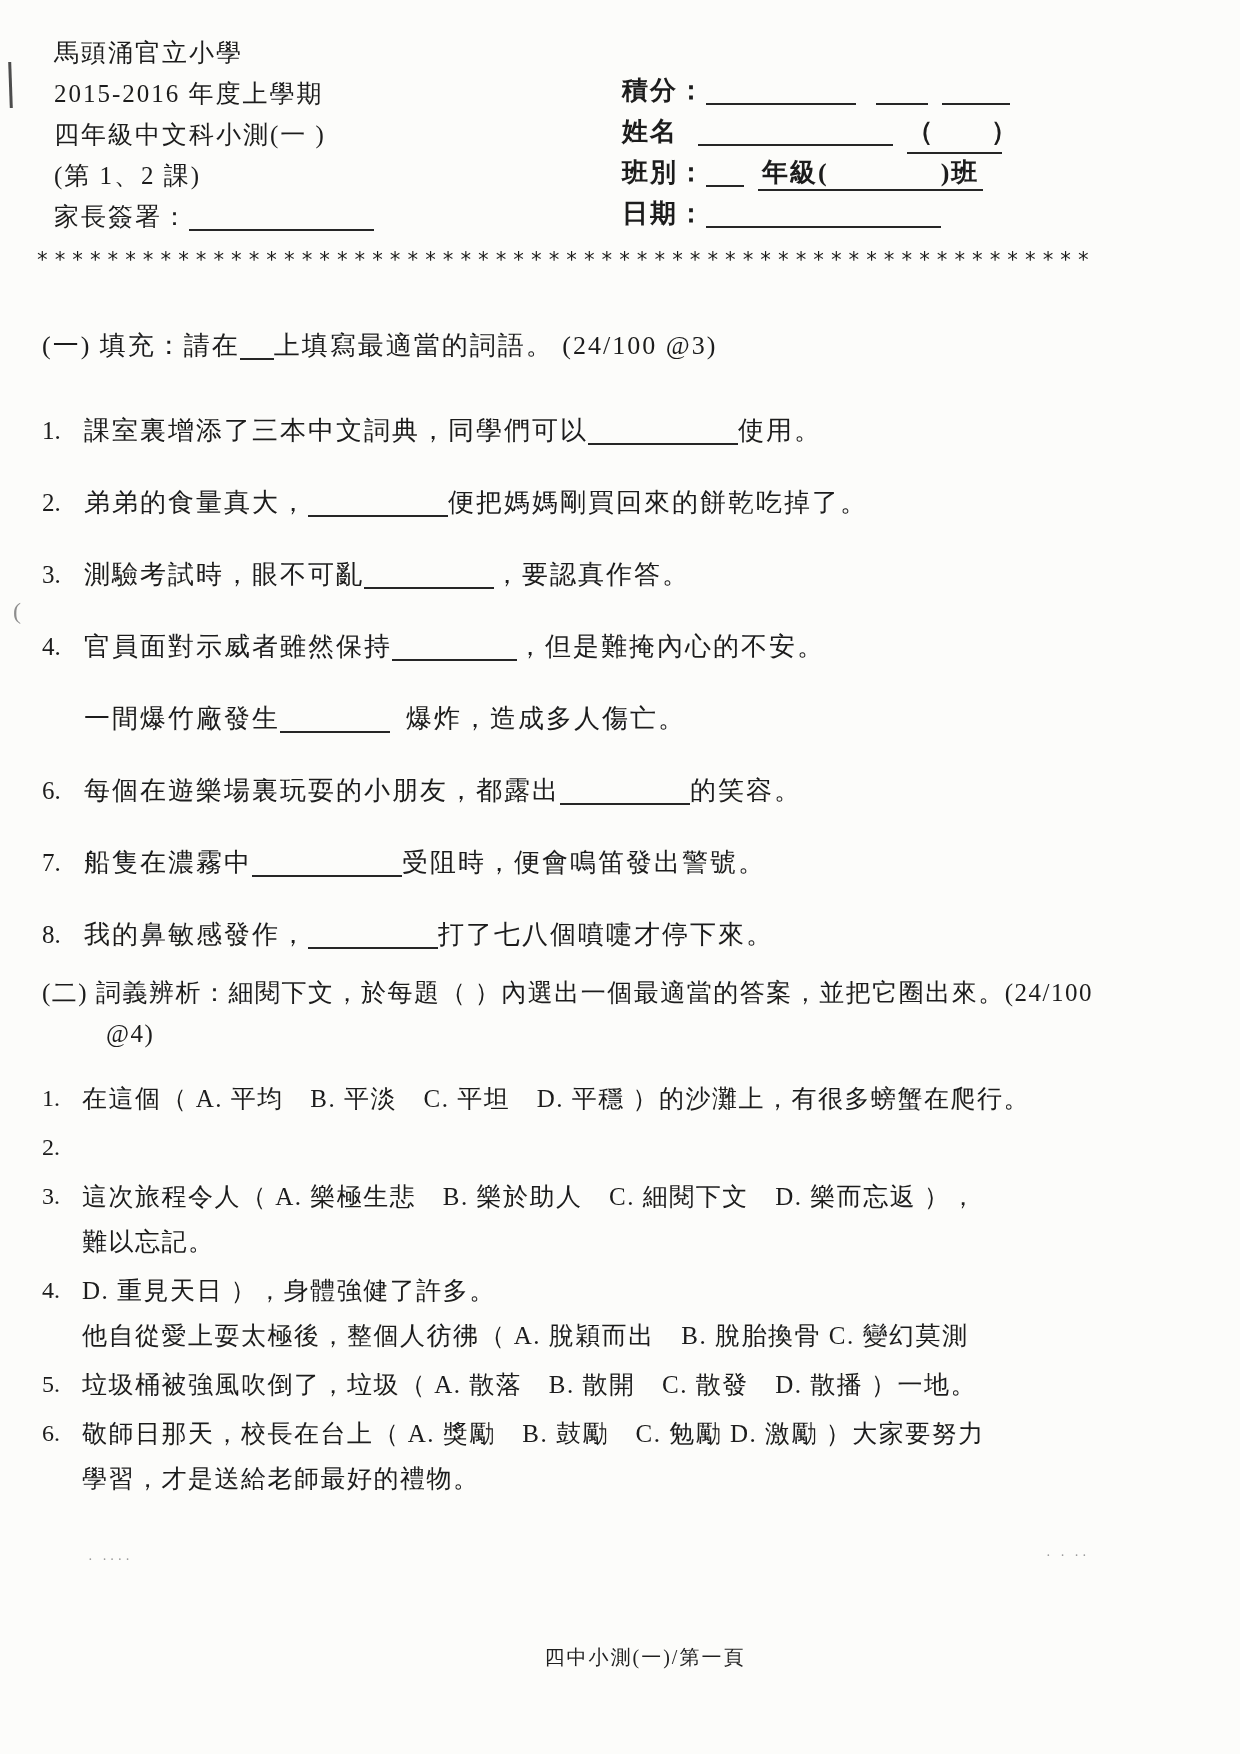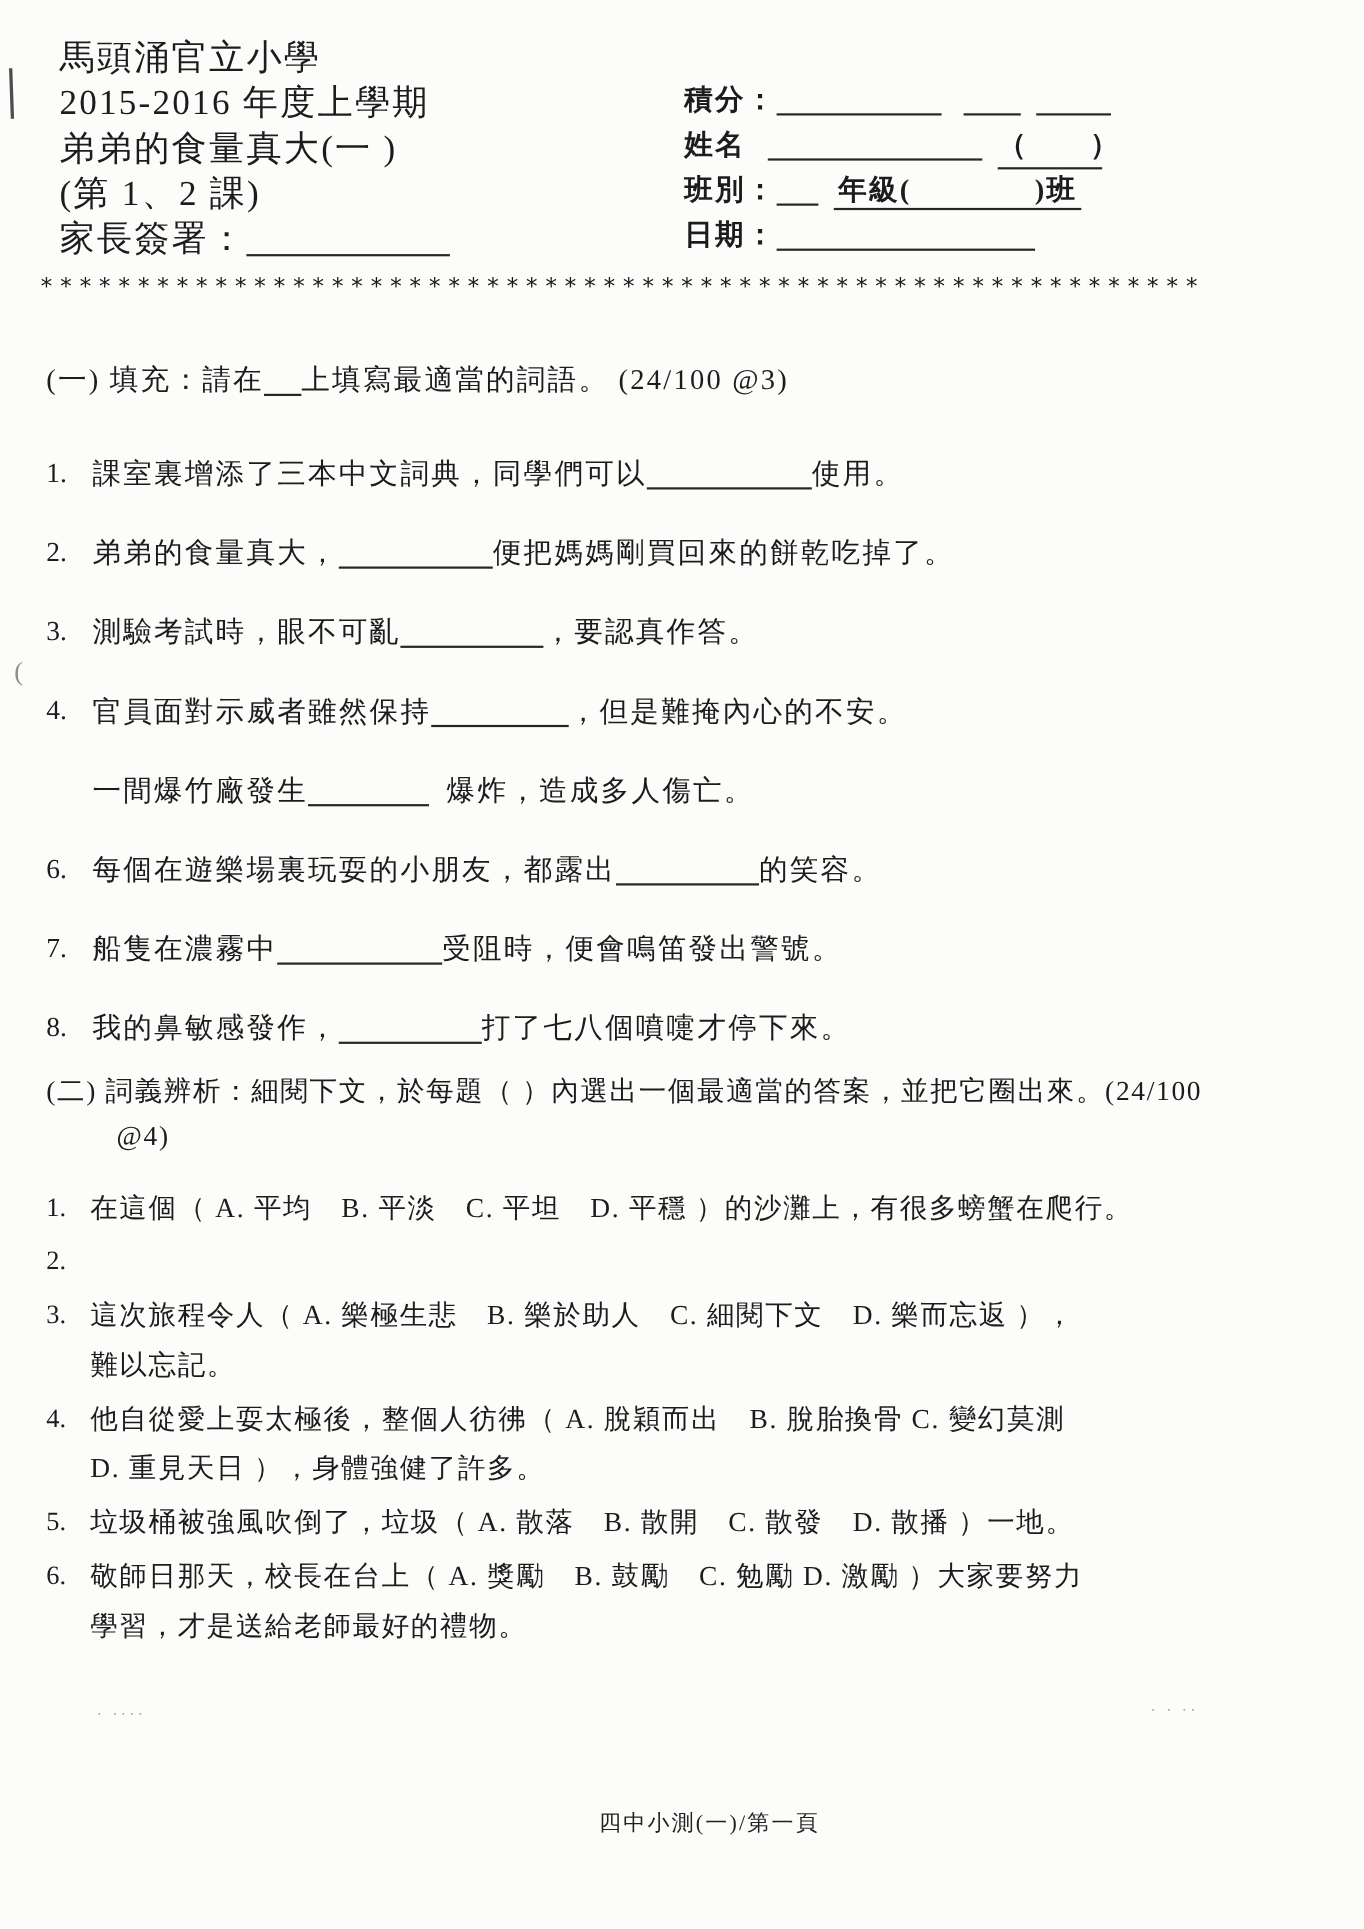--- a/index.html
+++ b/index.html
@@ -2,21 +2,21 @@
 <html><head>
 <meta charset="utf-8">
 <style>
   html,body{margin:0;padding:0;background:#fcfcfa;}
   .page{
     position:relative;width:1240px;height:1754px;background:#fcfcfa;
     font-family:"Liberation Serif","DejaVu Serif",serif;color:#1c1c1c;
     overflow:hidden;
   }
   
-  .header-left{position:absolute;left:54px;top:32px;font-size:32px;letter-spacing:2px;}
+  .header-left{position:absolute;left:54px;top:32px;font-size:25px;letter-spacing:2px;}
   .header-left .line{line-height:41px;height:41px;white-space:nowrap;}
   .header-right{position:absolute;left:622px;top:70px;font-size:26px;letter-spacing:2px;font-weight:bold;}
   .header-right .line{line-height:41px;height:41px;white-space:nowrap;}
   
   .blank{display:inline-block;border-bottom:2.5px solid #262626;height:0.9em;vertical-align:-6px;}
   .blank.filledtext{height:auto;text-align:center;vertical-align:baseline;}
   .w34{width:34px;} .w38{width:38px;} .w52{width:52px;} .w68{width:68px;}
   .w95{width:95px;} .w110{width:110px;} .w125{width:125px;}
   .w130{width:130px;} .w140{width:140px;} .w150{width:150px;}
   .w185{width:185px;} .w195{width:195px;} .w235{width:235px;}
@@ -57,21 +57,21 @@
 <div class="page">
 
   <div class="artifact-tick"></div>
   <div class="artifact-paren">(</div>
   <div class="artifact-dots-l">· ····</div>
   <div class="artifact-dots-r">· · ··</div>
 
   <div class="header-left">
     <div class="line">馬頭涌官立小學</div>
     <div class="line">2015-2016 年度上學期</div>
-    <div class="line">弟弟的食量真大(一 )</div>
+    <div class="line">四年級中文科小測(一 )</div>
     <div class="line">(第 1、2 課)</div>
     <div class="line">
       <span>家長簽署：</span><span class="blank w185"></span>
     </div>
   </div>
 
   <div class="header-right">
     <div class="line">
       <span>積分：</span><span class="blank w150"></span><span class="sp20"></span><span class="blank w52"></span><span class="sp14"></span><span class="blank w68"></span>
     </div>
@@ -145,22 +145,22 @@
     <div class="s2q">
       <span class="num">3.</span>
       <span class="txt">
           <span class="qline">這次旅程令人（ A.  樂極生悲　B.  樂於助人　C.  細閱下文　D.  樂而忘返 ），</span>
           <span class="qline">難以忘記。</span>
         </span>
     </div>
     <div class="s2q">
       <span class="num">4.</span>
       <span class="txt">
+          <span class="qline">D.  重見天日 ），身體強健了許多。</span>
           <span class="qline">他自從愛上耍太極後，整個人彷彿（ A.  脫穎而出　B.  脫胎換骨 C.  變幻莫測</span>
-          <span class="qline">D.  重見天日 ），身體強健了許多。</span>
         </span>
     </div>
     <div class="s2q">
       <span class="num">5.</span>
       <span class="txt">
           <span class="qline">垃圾桶被強風吹倒了，垃圾（ A.  散落　B.  散開　C.  散發　D.  散播 ）一地。</span>
         </span>
     </div>
     <div class="s2q">
       <span class="num">6.</span>

